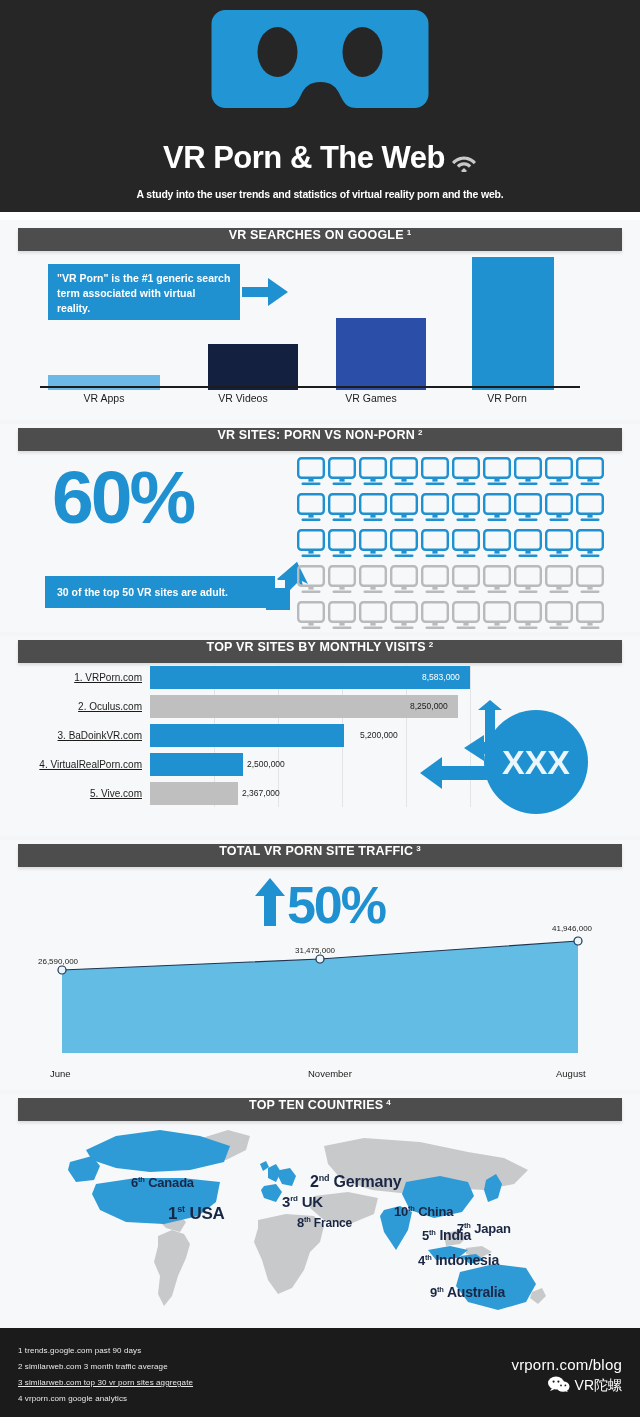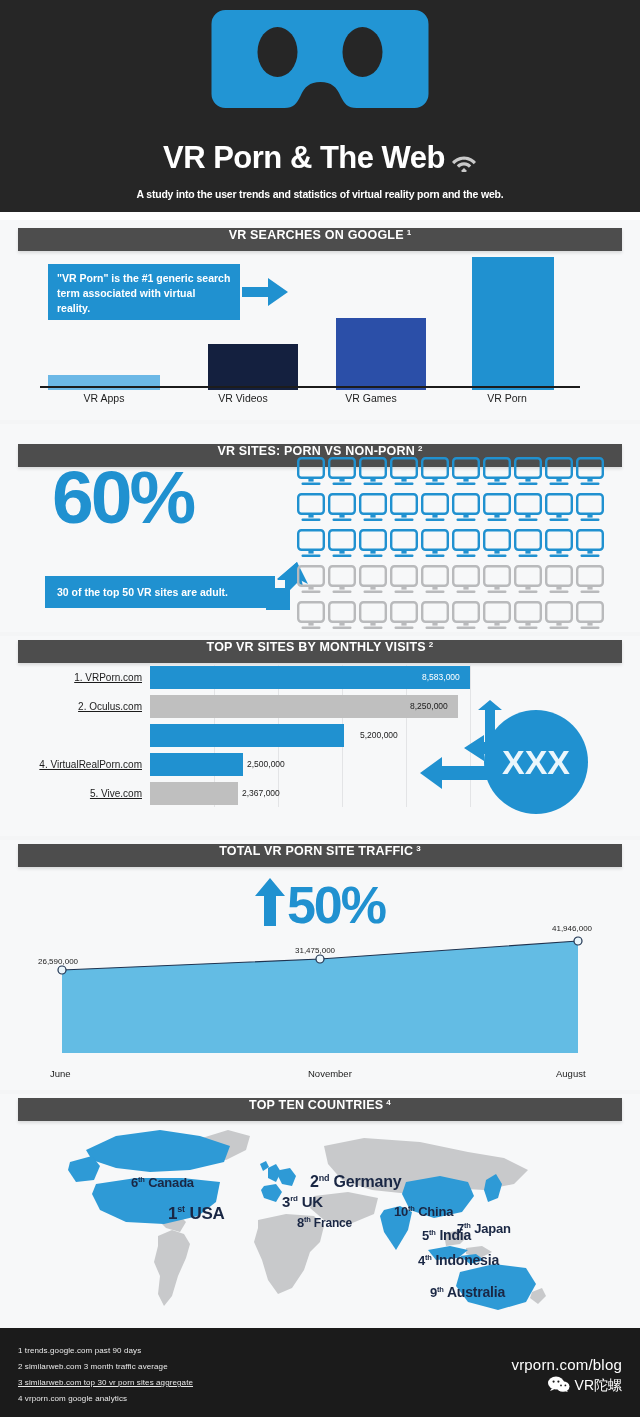--- a/index.html
+++ b/index.html
@@ -183,21 +183,21 @@
     <div class="bar1lab" style="left:321px; width:100px;">VR Games</div>
     <div class="bar1lab" style="left:457px; width:100px;">VR Porn</div>
 
     <div class="callout" style="top:44px;">"VR Porn" is the #1 generic search term associated with virtual reality.</div>
     <svg class="callout-arrow" viewBox="0 0 46 28" style="top:58px;">
       <path d="M0 9 h26 v-9 l20 14 l-20 14 v-9 h-26 z" fill="#2091d0"></path>
     </svg>
   </div>
 
   <div class="panel" id="sec-sites">
-    <div class="secbar" style="top:20px;">
+    <div class="secbar" style="top:4px;">
       <span>VR SITES: PORN VS NON-PORN</span>
         <sup>2</sup>
     </div>
 
     <div class="big60">60%</div>
 
     <div class="callout2">
       <span>30 of the top 50 VR sites are adult.</span>
     </div>
     <svg class="callout2-arrow" viewBox="0 0 42 56">
@@ -478,20 +478,21 @@
         <div class="hlab">1. VRPorn.com</div>
         <div class="hbar" style="width:320px; background:#2091d0;"></div>
         <div class="hval" style="left:422px; color:#fff;">8,583,000</div>
       </div>
       <div class="hrow" style="top:29px;">
         <div class="hlab">2. Oculus.com</div>
         <div class="hbar" style="width:308px; background:#bfbfbf;"></div>
         <div class="hval" style="left:410px; color:#1c1c1c;">8,250,000</div>
       </div>
       <div class="hrow" style="top:58px;">
+        <div class="hlab">3. BaDoinkVR.com</div>
         <div class="hbar" style="width:194px; background:#2091d0;"></div>
         <div class="hval" style="left:360px; color:#1c1c1c;text-align:center;">5,200,000</div>
       </div>
       <div class="hrow" style="top:87px;">
         <div class="hlab">4. VirtualRealPorn.com</div>
         <div class="hbar" style="width:93px; background:#2091d0;"></div>
         <div class="hval" style="left:247px; color:#1c1c1c;">2,500,000</div>
       </div>
       <div class="hrow" style="top:116px;">
         <div class="hlab">5. Vive.com</div>

